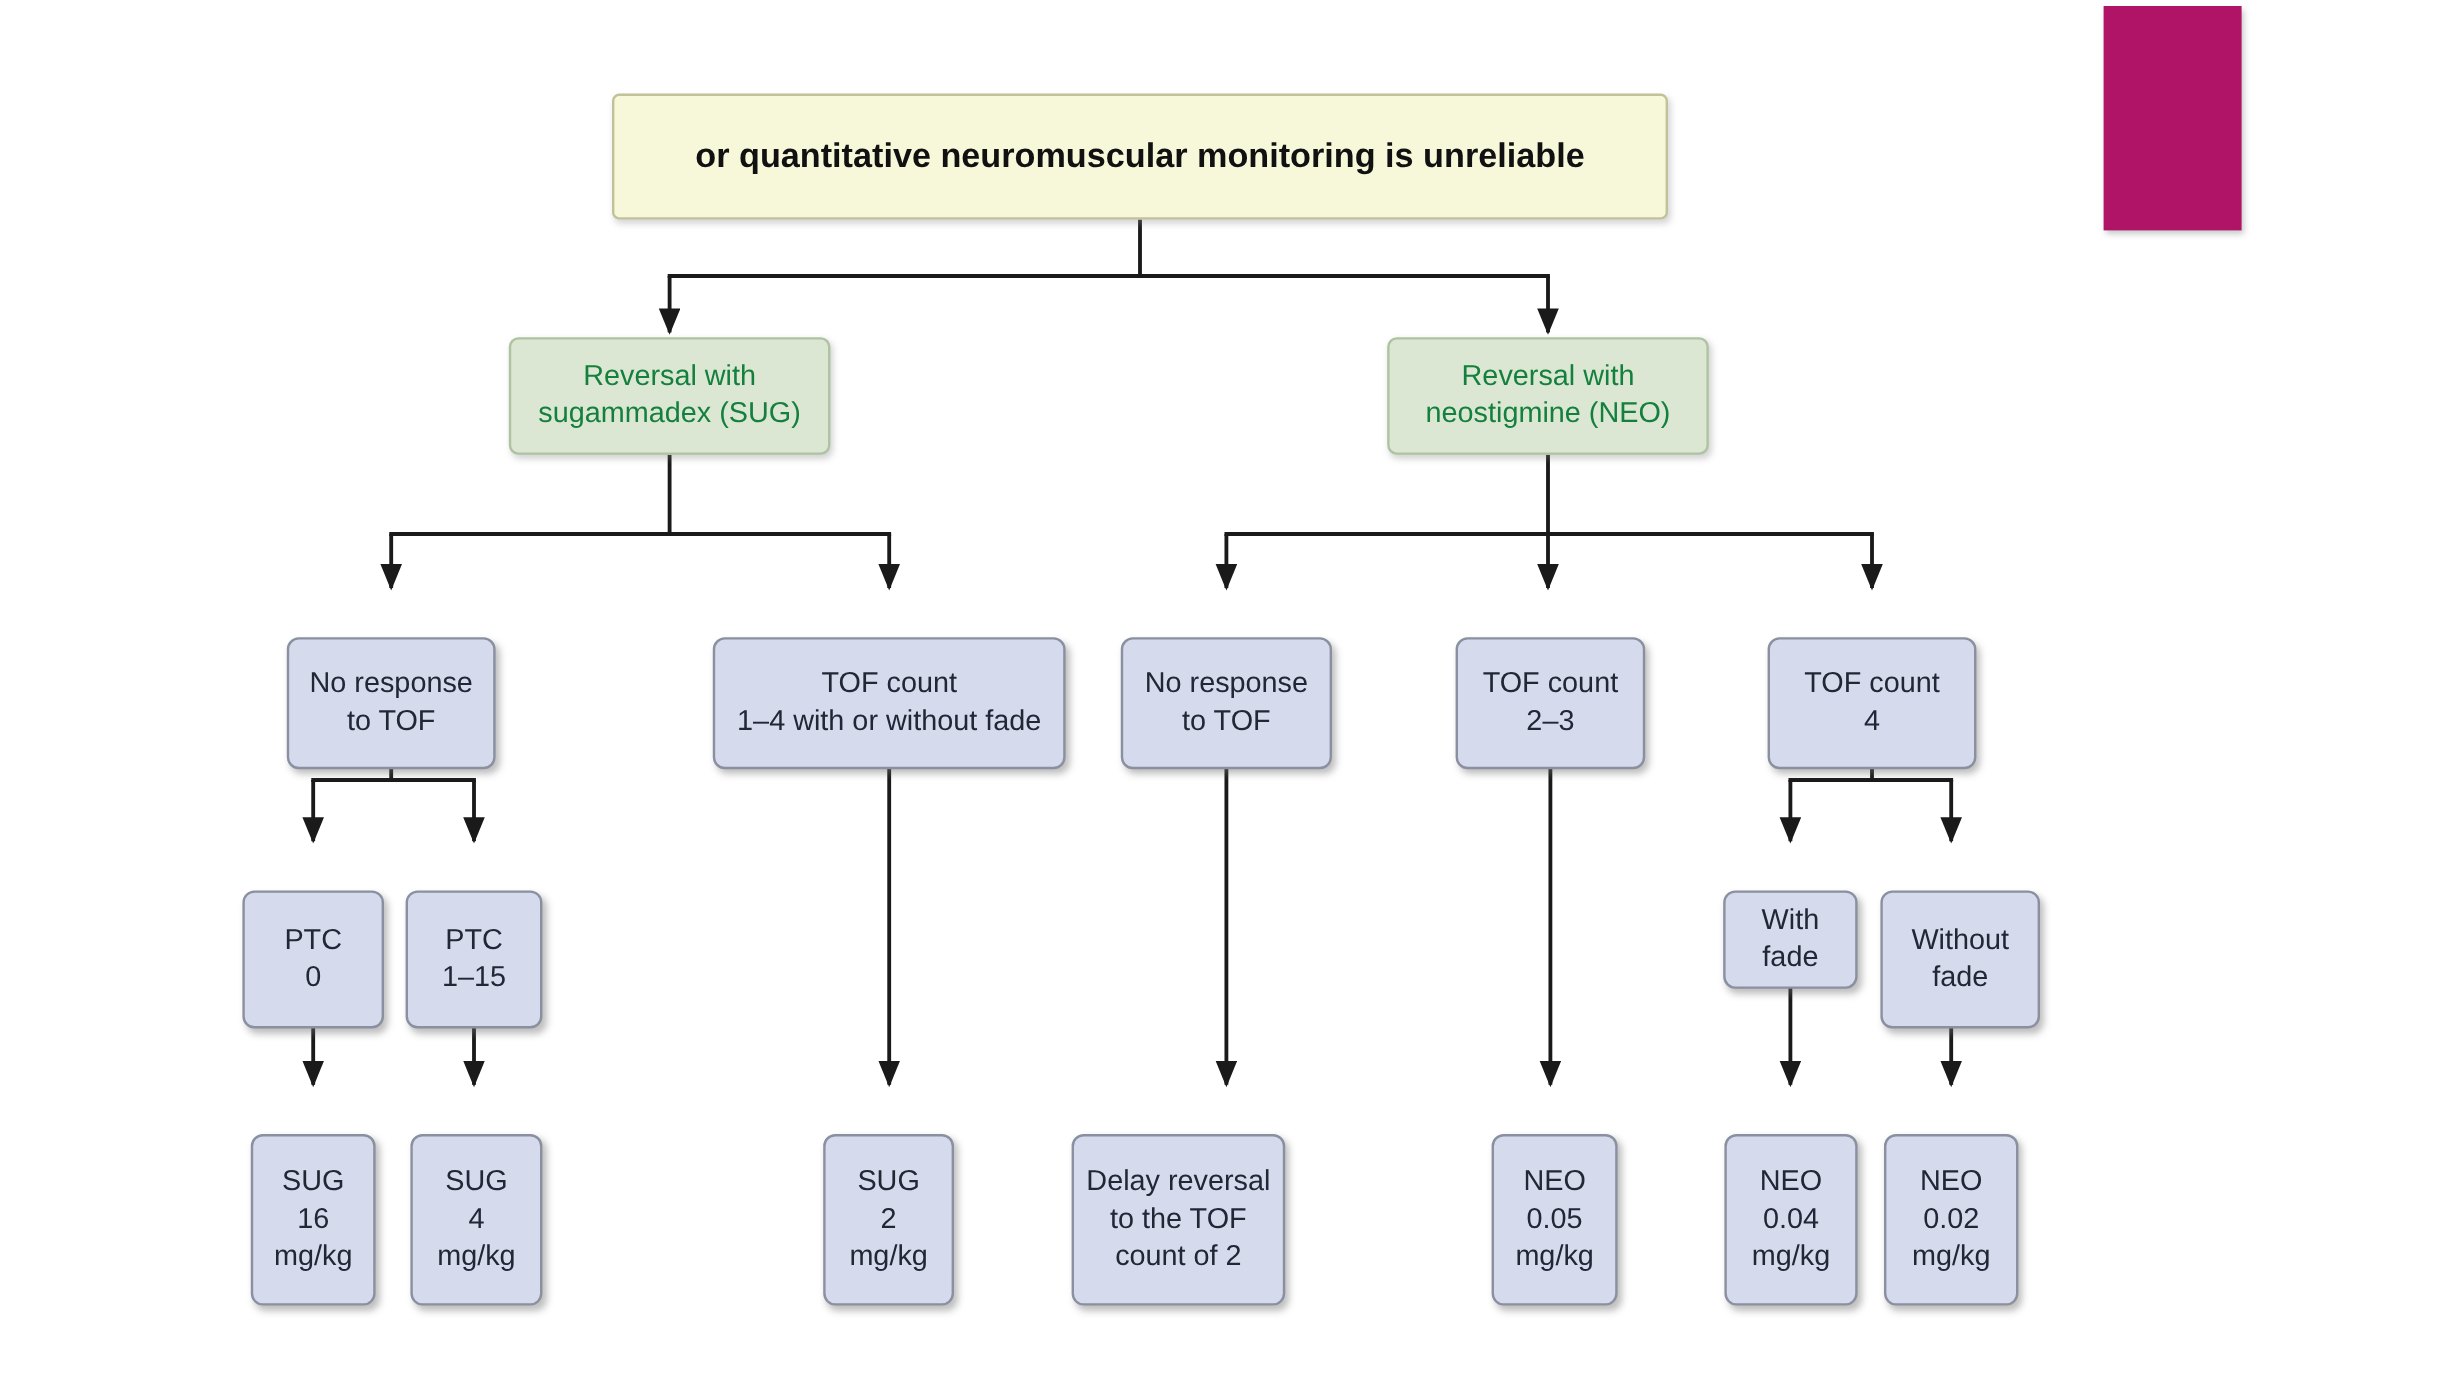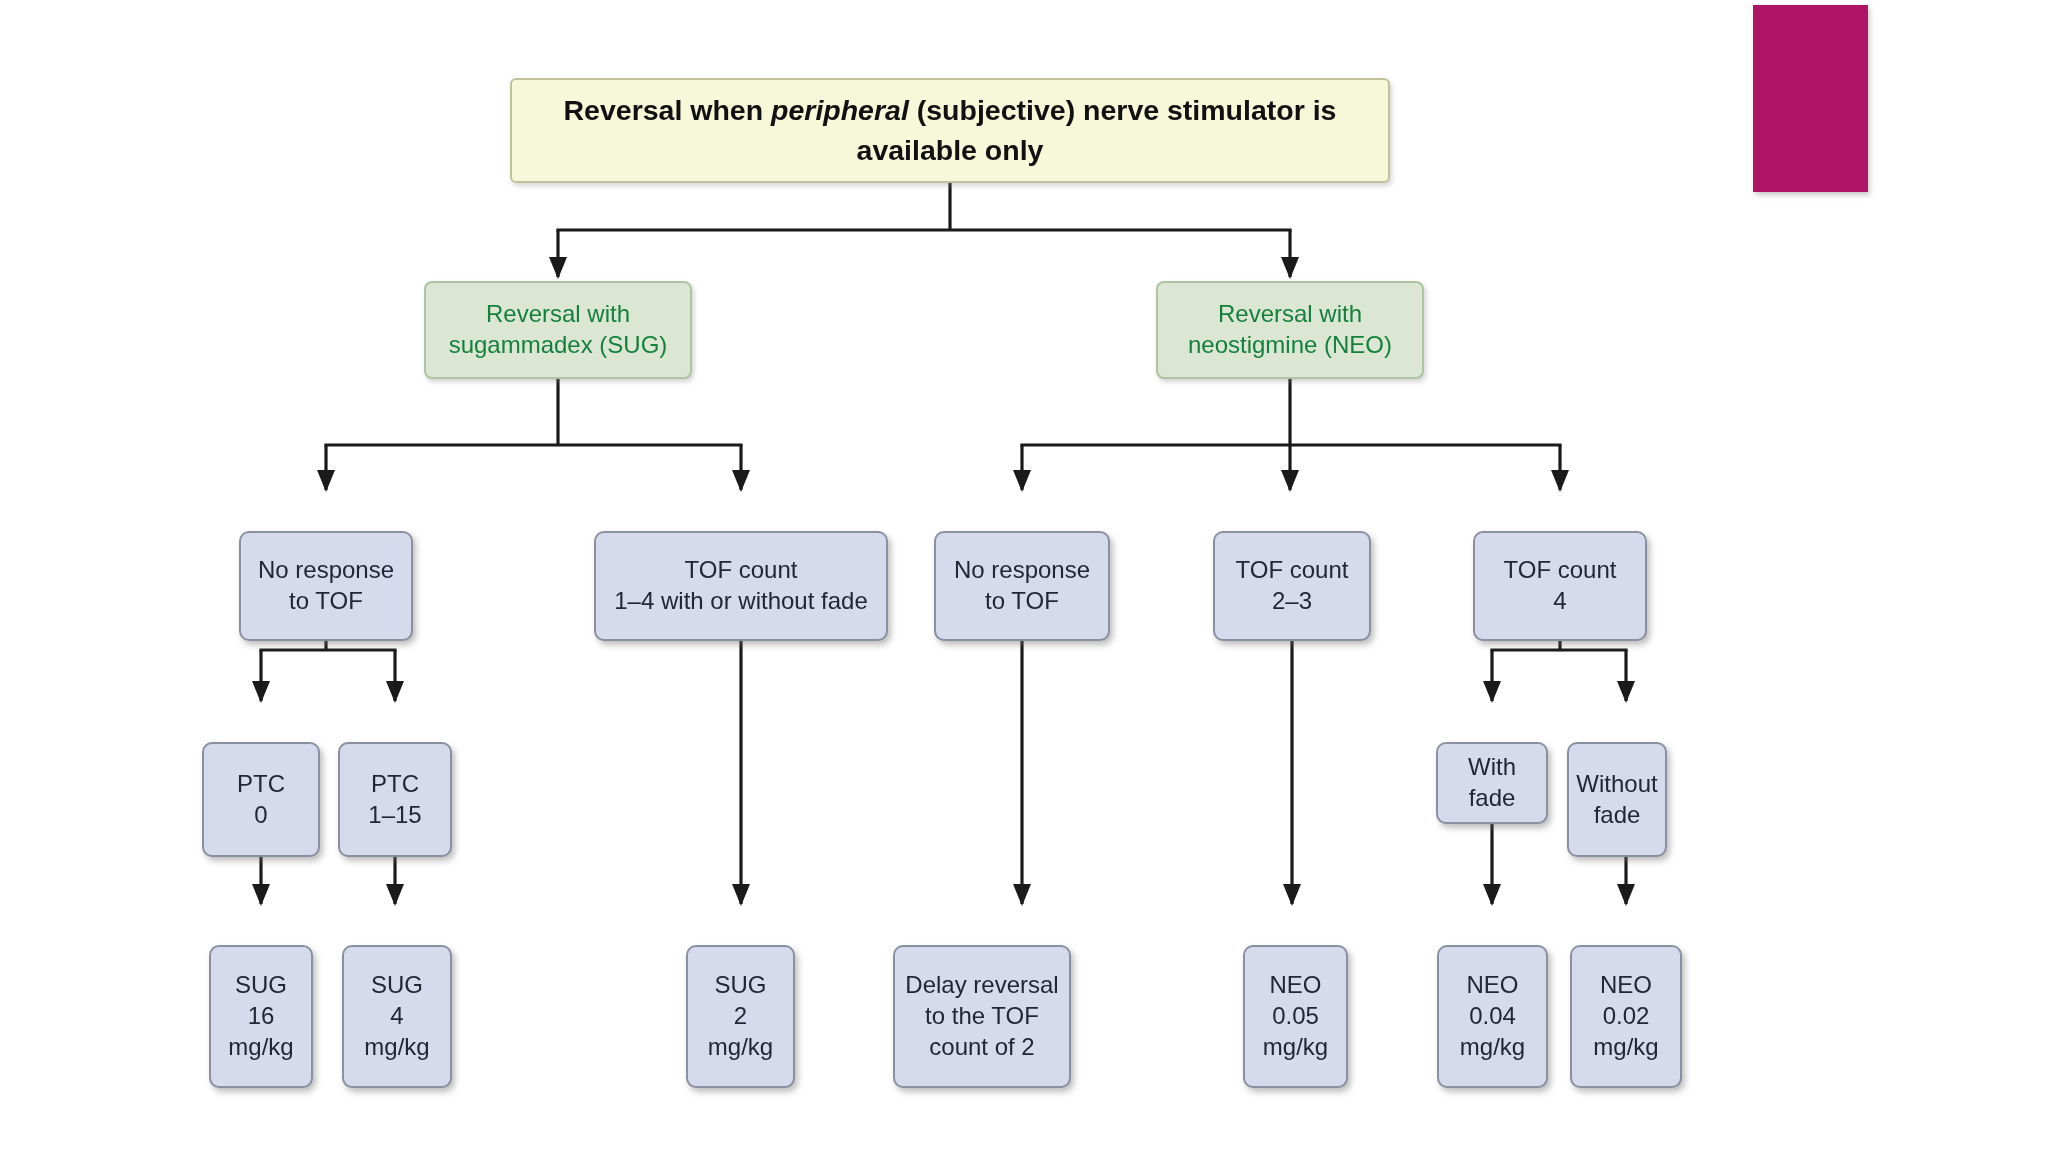--- a/index.html
+++ b/index.html
@@ -121,21 +121,21 @@
     <path d="M1292,603 V904" marker-end="url(#arrowhead)"></path>
 
     <path d="M261,820 V904" marker-end="url(#arrowhead)"></path>
     <path d="M395,820 V904" marker-end="url(#arrowhead)"></path>
 
     <path d="M1492,820 V904" marker-end="url(#arrowhead)"></path>
     <path d="M1626,820 V904" marker-end="url(#arrowhead)"></path>
   </svg>
 
   <div class="node node-title" style="left:510px; top:78px; width:880px; height:105px;">
-    <div><span>Reversal when </span><em>peripheral</em><span> (subjective) nerve stimulator is available only</span></div>
+    <div>or quantitative neuromuscular monitoring is unreliable</div>
   </div>
 
   <div class="node node-green" style="left:424px; top:281px; width:268px; height:98px;">Reversal with
 sugammadex (SUG)</div>
   <div class="node node-green" style="left:1156px; top:281px; width:268px; height:98px;">Reversal with
 neostigmine (NEO)</div>
 
   <div class="node node-blue" style="left:239px; top:494px; width:174px; height:110px;">No response
 to TOF</div>
   <div class="node node-blue" style="left:594px; top:494px; width:294px; height:110px;">TOF count
@@ -146,21 +146,21 @@
 2–3</div>
   <div class="node node-blue" style="left:1473px; top:494px; width:174px; height:110px;">TOF count
 4</div>
 
   <div class="node node-blue" style="left:202px; top:705px; width:118px; height:115px;">PTC
 0</div>
   <div class="node node-blue" style="left:338px; top:705px; width:114px; height:115px;">PTC
 1–15</div>
   <div class="node node-blue" style="left:1436px; top:705px; width:112px; height:82px;">With
 fade</div>
-  <div class="node node-blue" style="left:1567px; top:705px; width:100px; height:115px;">Without
+  <div class="node node-blue" style="left:1567px; top:705px; width:133px; height:115px;">Without
 fade</div>
 
   <div class="node node-blue" style="left:209px; top:908px; width:104px; height:143px;">SUG
 16
 mg/kg</div>
   <div class="node node-blue" style="left:342px; top:908px; width:110px; height:143px;">SUG
 4
 mg/kg</div>
   <div class="node node-blue" style="left:686px; top:908px; width:109px; height:143px;">SUG
 2

